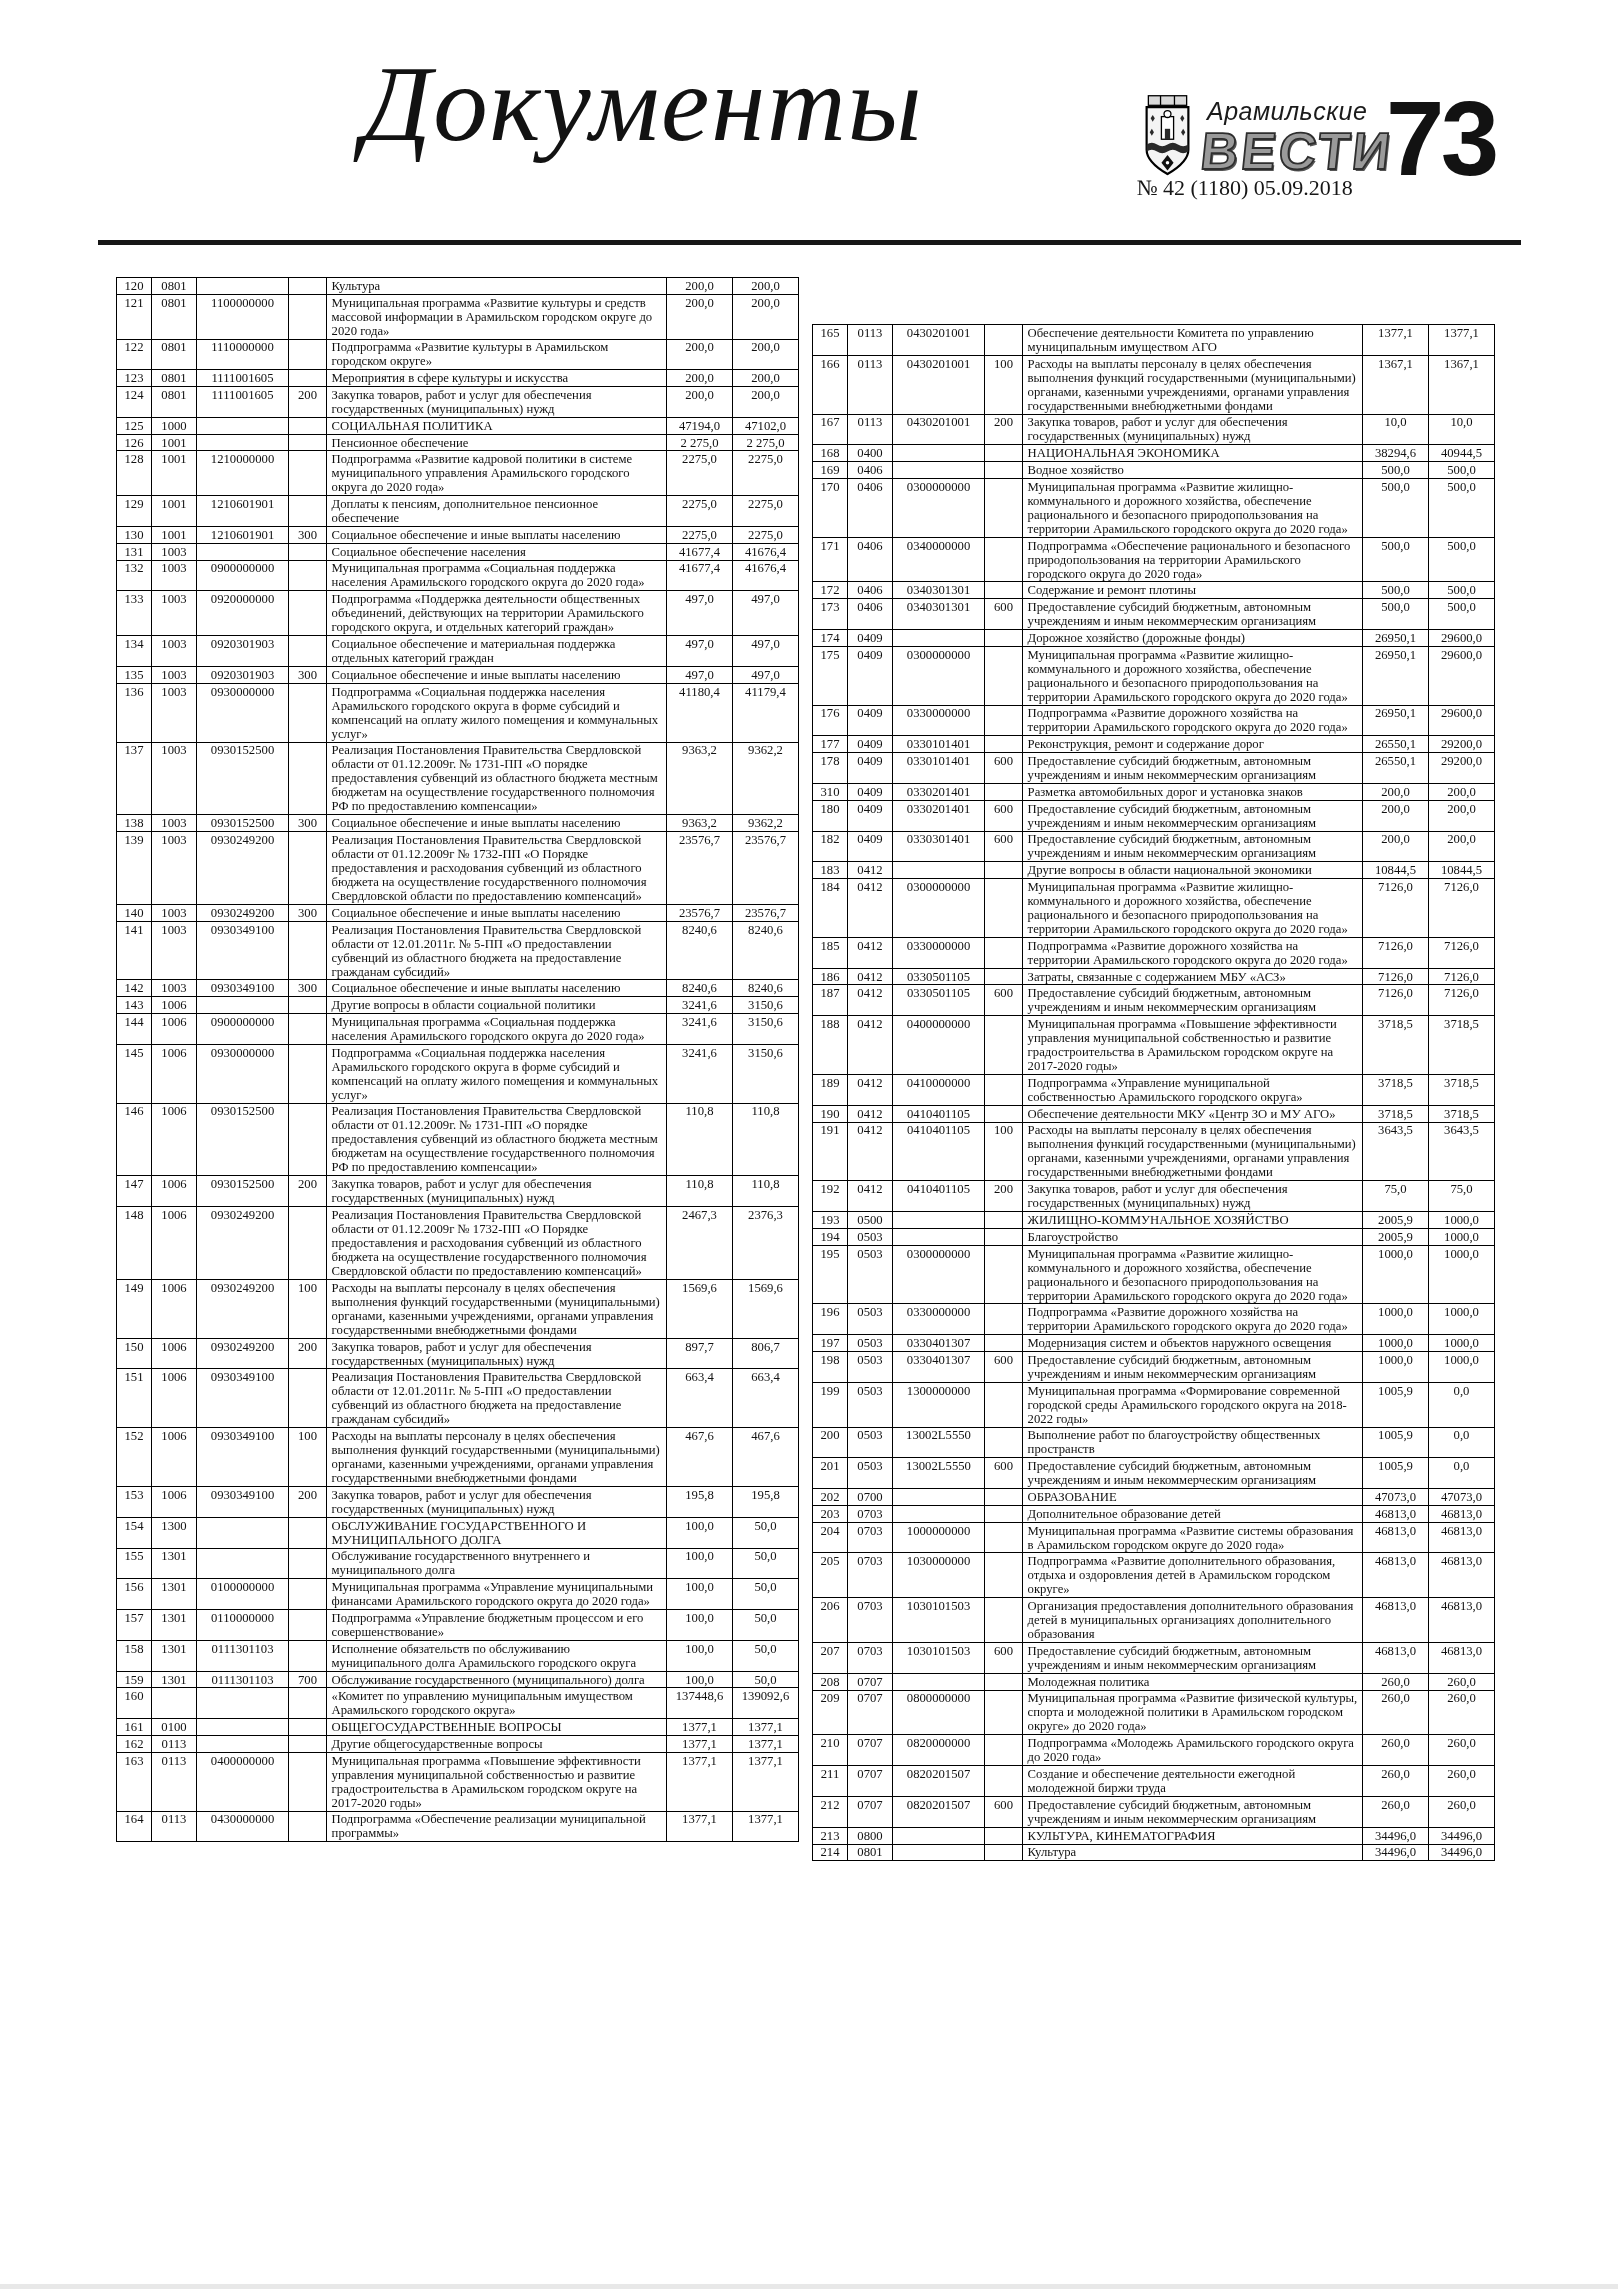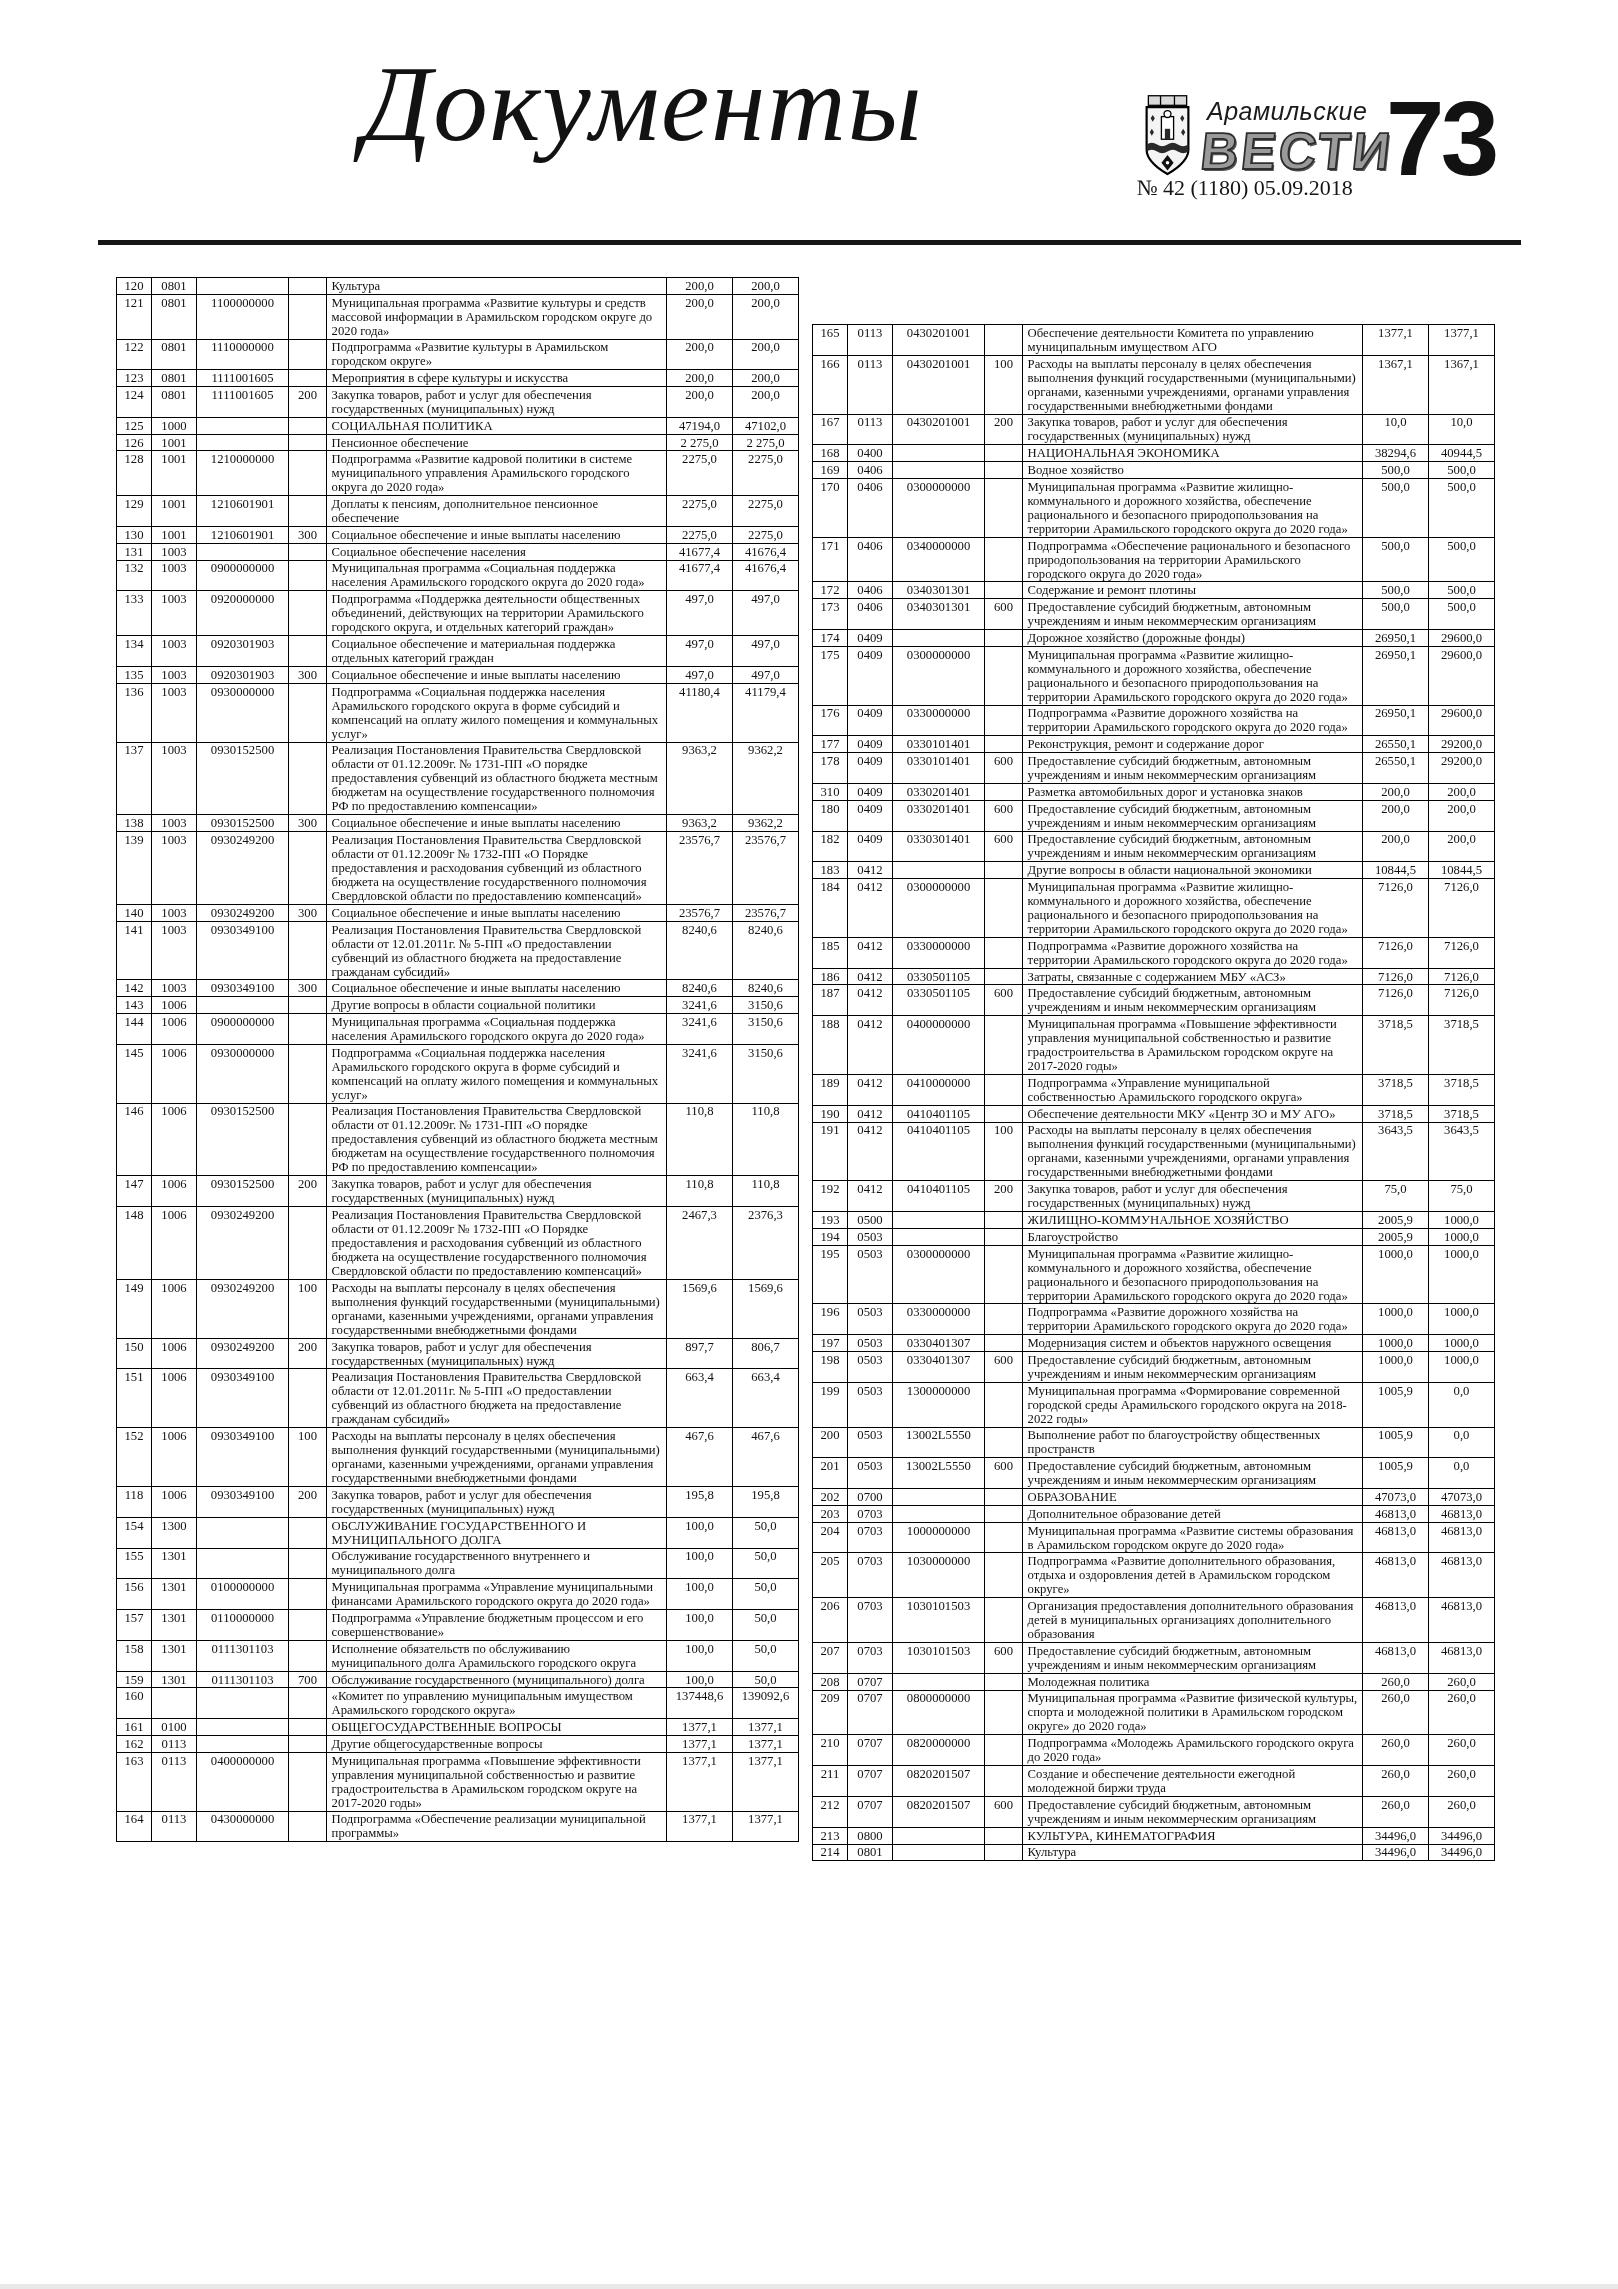--- a/index.html
+++ b/index.html
@@ -396,21 +396,21 @@
           <tr>
             <td class="c-num">152</td>
             <td class="c-rz">1006</td>
             <td class="c-csr">0930349100</td>
             <td class="c-vr">100</td>
             <td class="c-name">Расходы на выплаты персоналу в целях обеспечения выполнения функций государственными (муниципальными) органами, казенными учреждениями, органами управления государственными внебюджетными фондами</td>
             <td class="c-a1">467,6</td>
             <td class="c-a2">467,6</td>
           </tr>
           <tr>
-            <td class="c-num">118</td>
+            <td class="c-num">153</td>
             <td class="c-rz">1006</td>
             <td class="c-csr">0930349100</td>
             <td class="c-vr">200</td>
             <td class="c-name">Закупка товаров, работ и услуг для обеспечения государственных (муниципальных) нужд</td>
             <td class="c-a1">195,8</td>
             <td class="c-a2">195,8</td>
           </tr>
           <tr>
             <td class="c-num">154</td>
             <td class="c-rz">1300</td>

